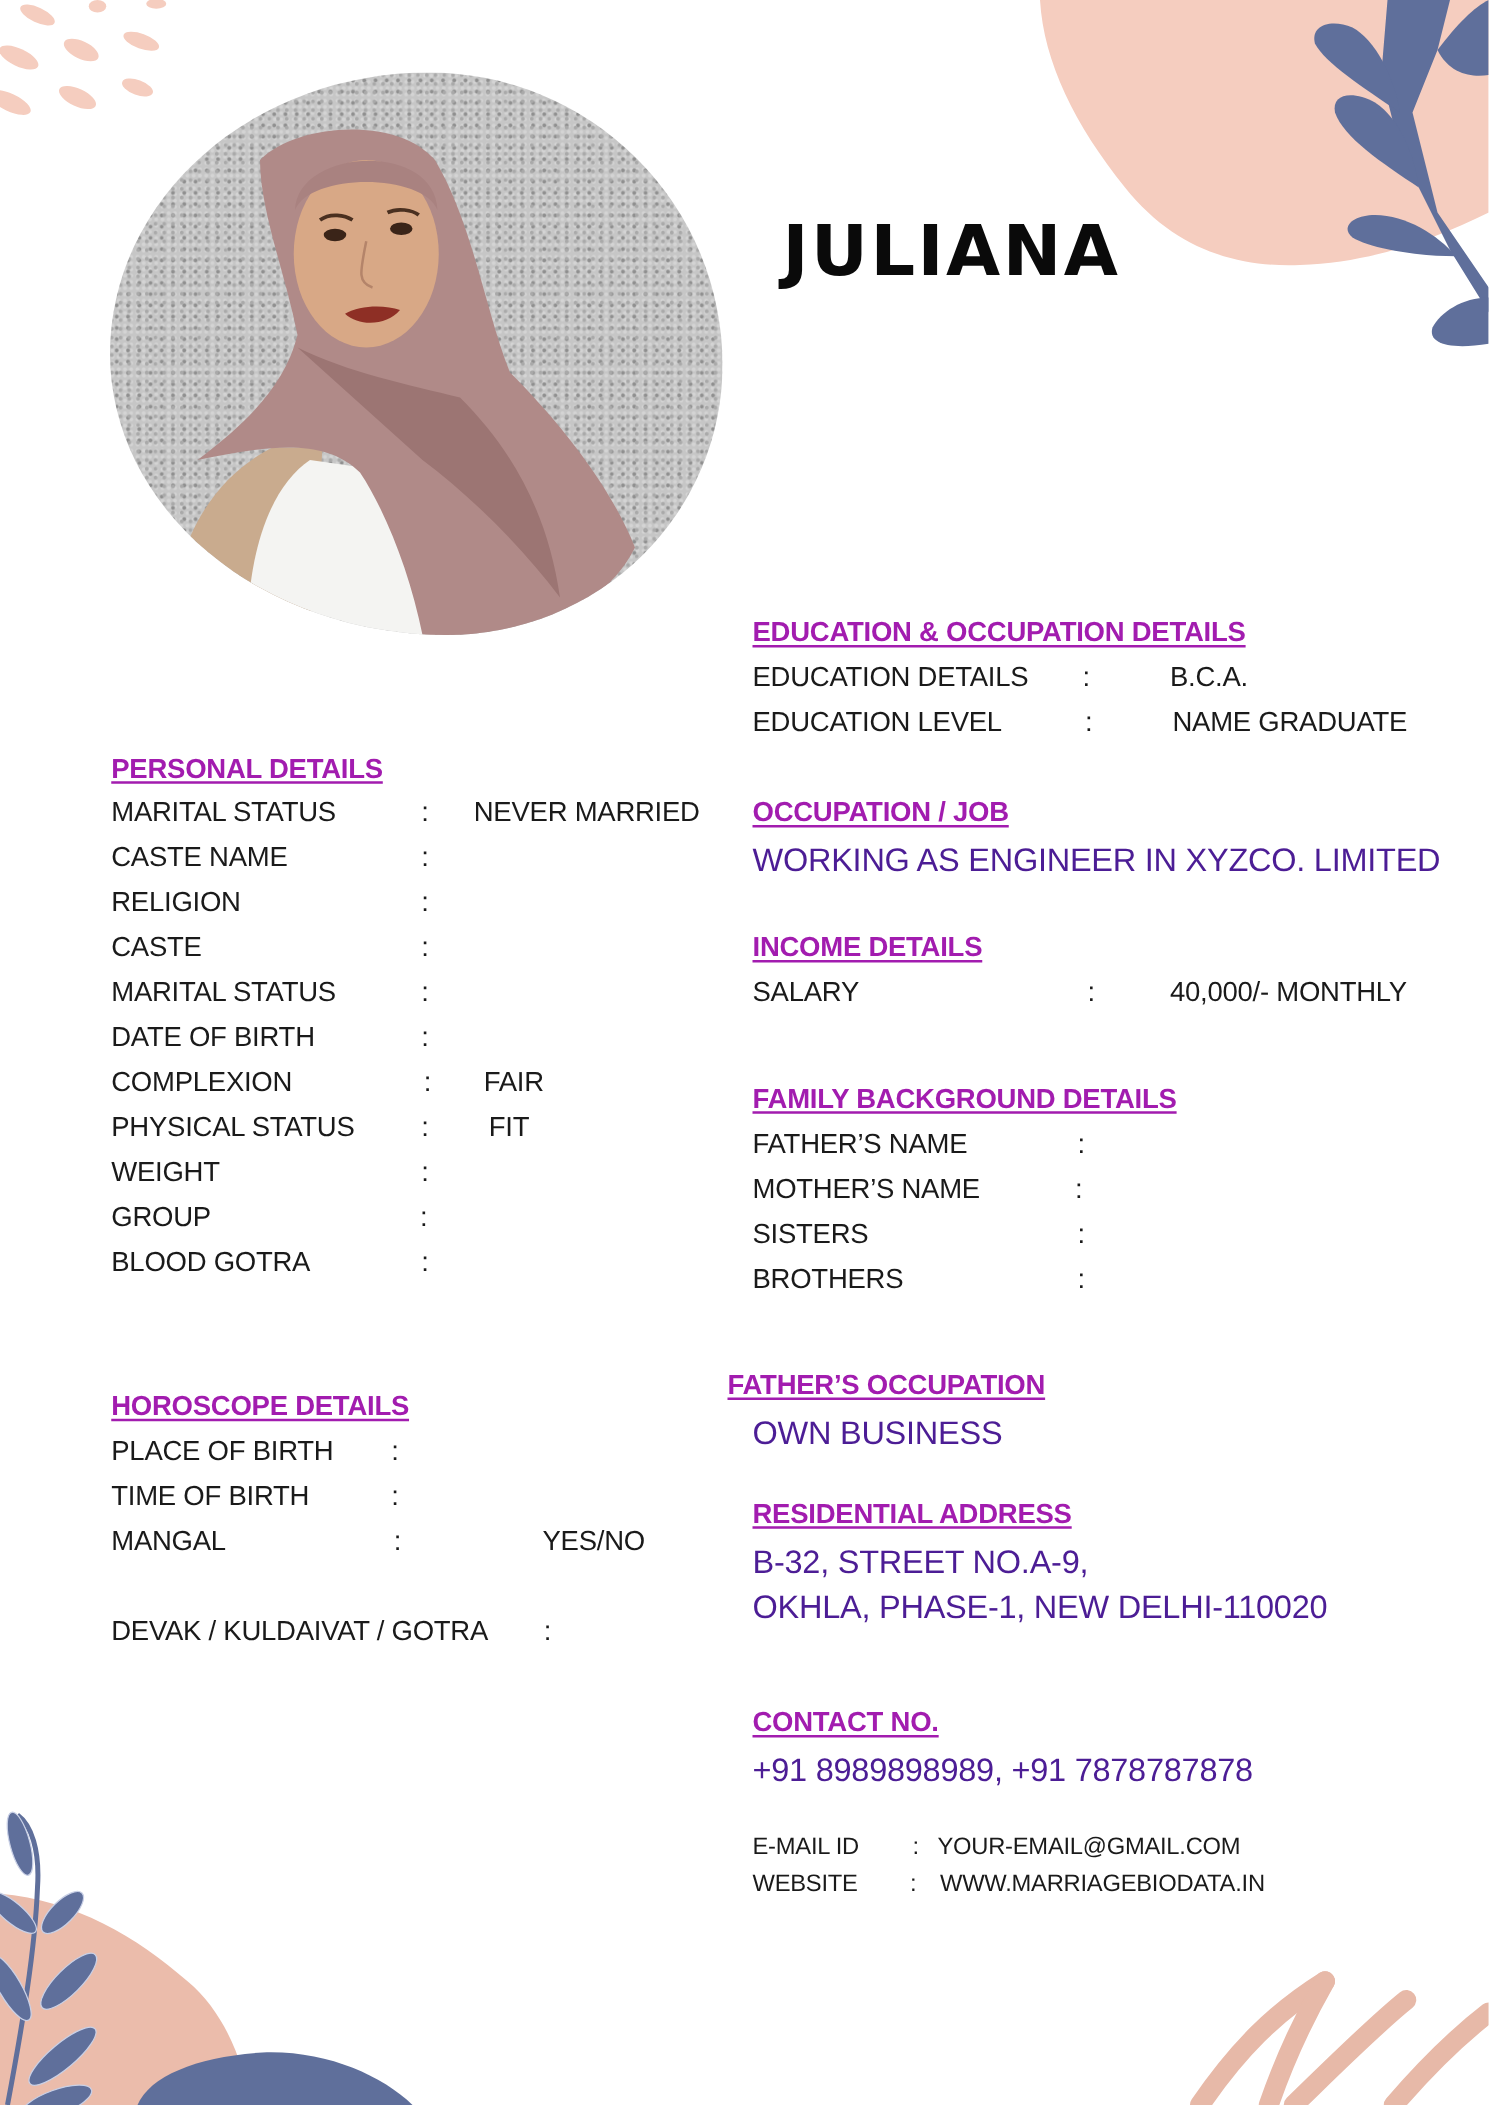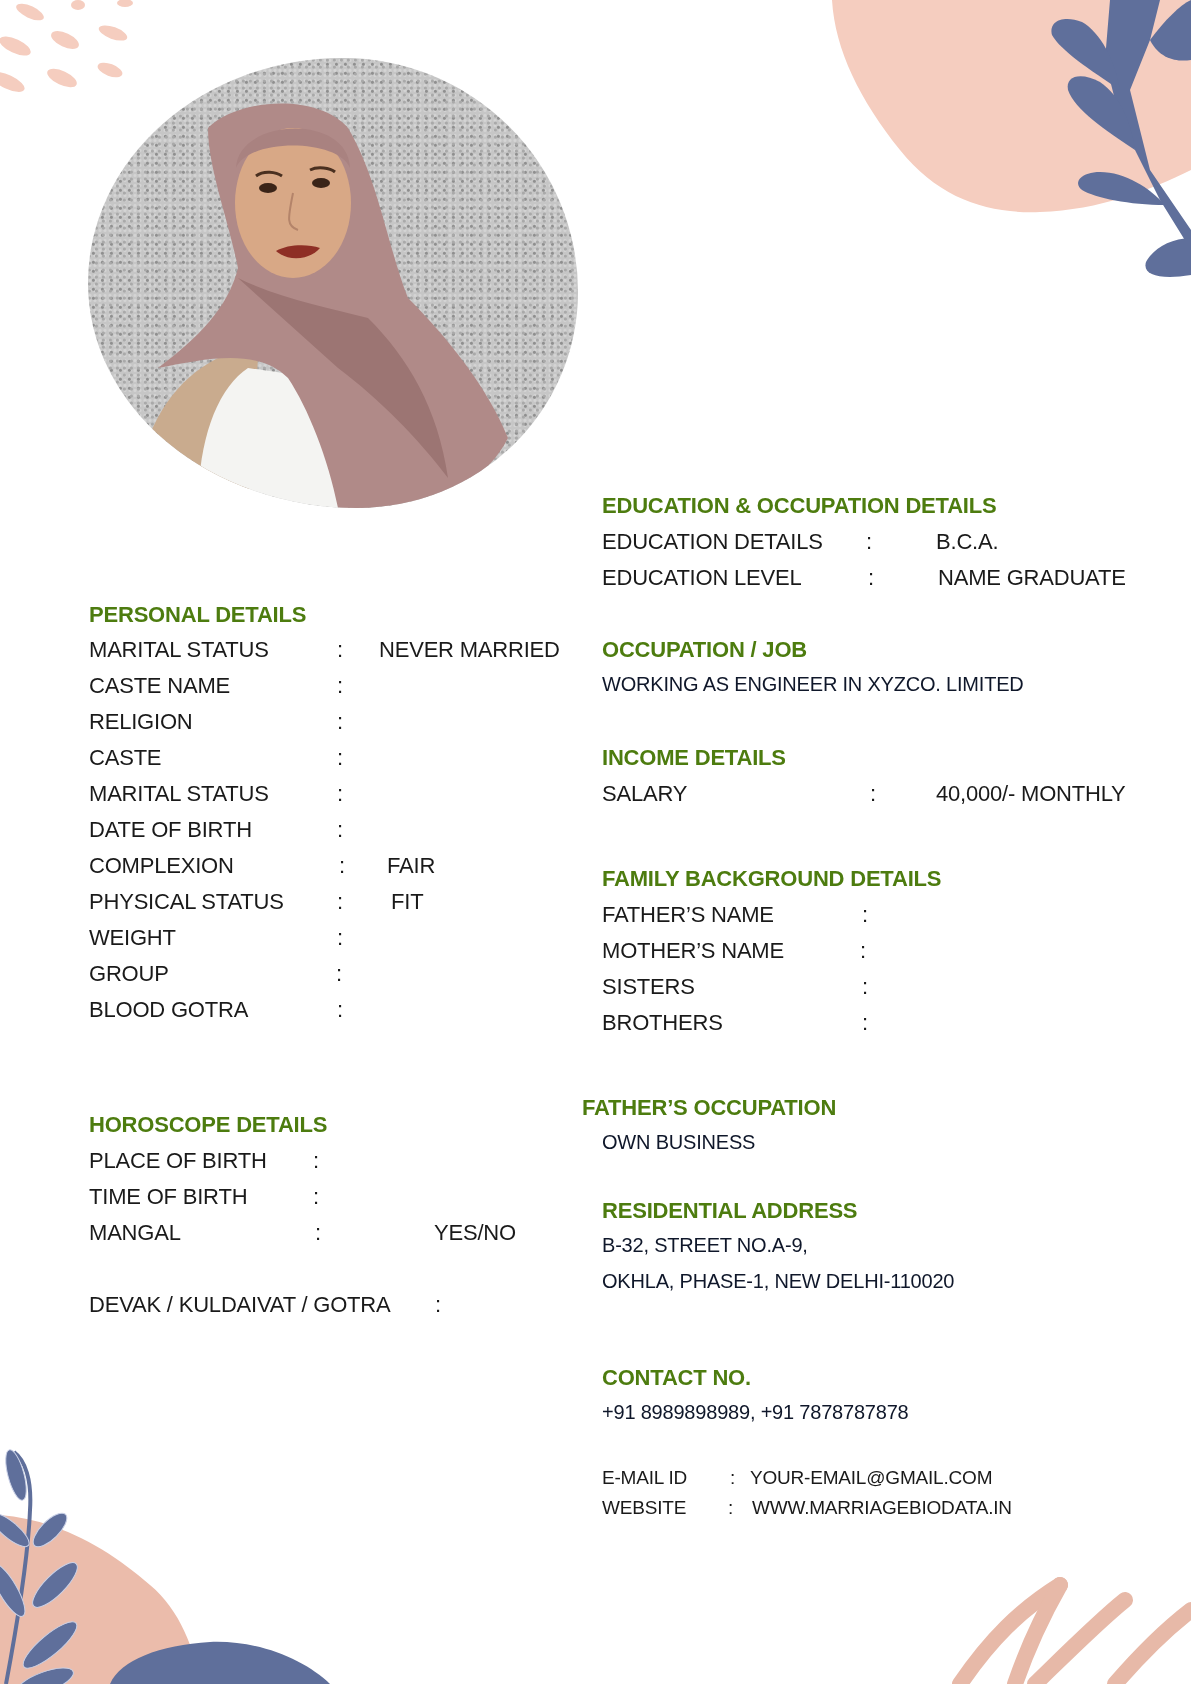--- a/index.html
+++ b/index.html
@@ -10,27 +10,27 @@
       color: #111;
     }
     .deco { position: absolute; }
     .name {
       position: absolute; left: 626px; top: 168px;
       font-family: "DejaVu Sans", sans-serif; font-weight: bold;
       font-size: 56px; line-height: 68px; letter-spacing: 2px; color: #0a0a0a;
     }
     .name div { white-space: nowrap; }
     .sec-title {
-      position: absolute; font-weight: bold; 
-      text-underline-offset: 3px; font-size: 22px; color: #4d7c0f; white-space: nowrap;
+      position: absolute; font-weight: bold; text-decoration: underline;
+      text-underline-offset: 3px; font-size: 22px; color: #a21caf; white-space: nowrap;
       letter-spacing: -0.2px;
     }
     .row { position: absolute; font-size: 22px; white-space: nowrap; color: #1a1a1a; letter-spacing: -0.2px; }
     .row span { position: absolute; top: 0; white-space: nowrap; }
-    .line { position: absolute; font-size: 20px; white-space: nowrap; color: #0f172a; letter-spacing: -0.2px; }
+    .line { position: absolute; font-size: 26px; white-space: nowrap; color: #4c1d95; letter-spacing: -0.2px; }
     .small { font-size: 19px; }
     .photo-wrap {
       position: absolute; left: 88px; top: 58px; width: 490px; height: 450px;
       overflow: hidden;
       border-radius: 52% 48% 45% 55% / 50% 52% 48% 50%;
       background:
         radial-gradient(circle at 20% 30%, #a9a9a9 1px, transparent 2px) 0 0/7px 7px,
         radial-gradient(circle at 60% 70%, #8f8f8f 1px, transparent 2px) 0 0/9px 9px,
         radial-gradient(circle at 40% 50%, #d4d4d4 1px, transparent 2px) 0 0/5px 5px,
         #c6c6c6;
@@ -106,20 +106,21 @@
     <ellipse cx="233" cy="125" rx="9" ry="5" fill="#3a2418"></ellipse>
     <path d="M168 118 C176 112 188 114 194 118" stroke="#4a3020" stroke-width="3" fill="none"></path>
     <path d="M222 112 C230 108 242 110 247 114" stroke="#4a3020" stroke-width="3" fill="none"></path>
 
     <path d="M205 135 C200 160 198 168 210 172" stroke="#b4846a" stroke-width="2" fill="none"></path>
     <path d="M188 193 C200 186 220 186 232 190 C222 202 200 204 188 193 Z" fill="#8e2f25"></path>
   </svg>
 </div>
 
 <div class="name">
+  <div>JULIANA</div>
 </div>
 
 <div class="sec-title" style="left:89px;top:602px">PERSONAL DETAILS</div>
 
 <div class="row" style="left:89px;top:637px">
   <span>MARITAL STATUS</span>
   <span style="left:248px">:</span>
   <span style="left:290px">NEVER MARRIED</span>
 </div>
 <div class="row" style="left:89px;top:673px">

